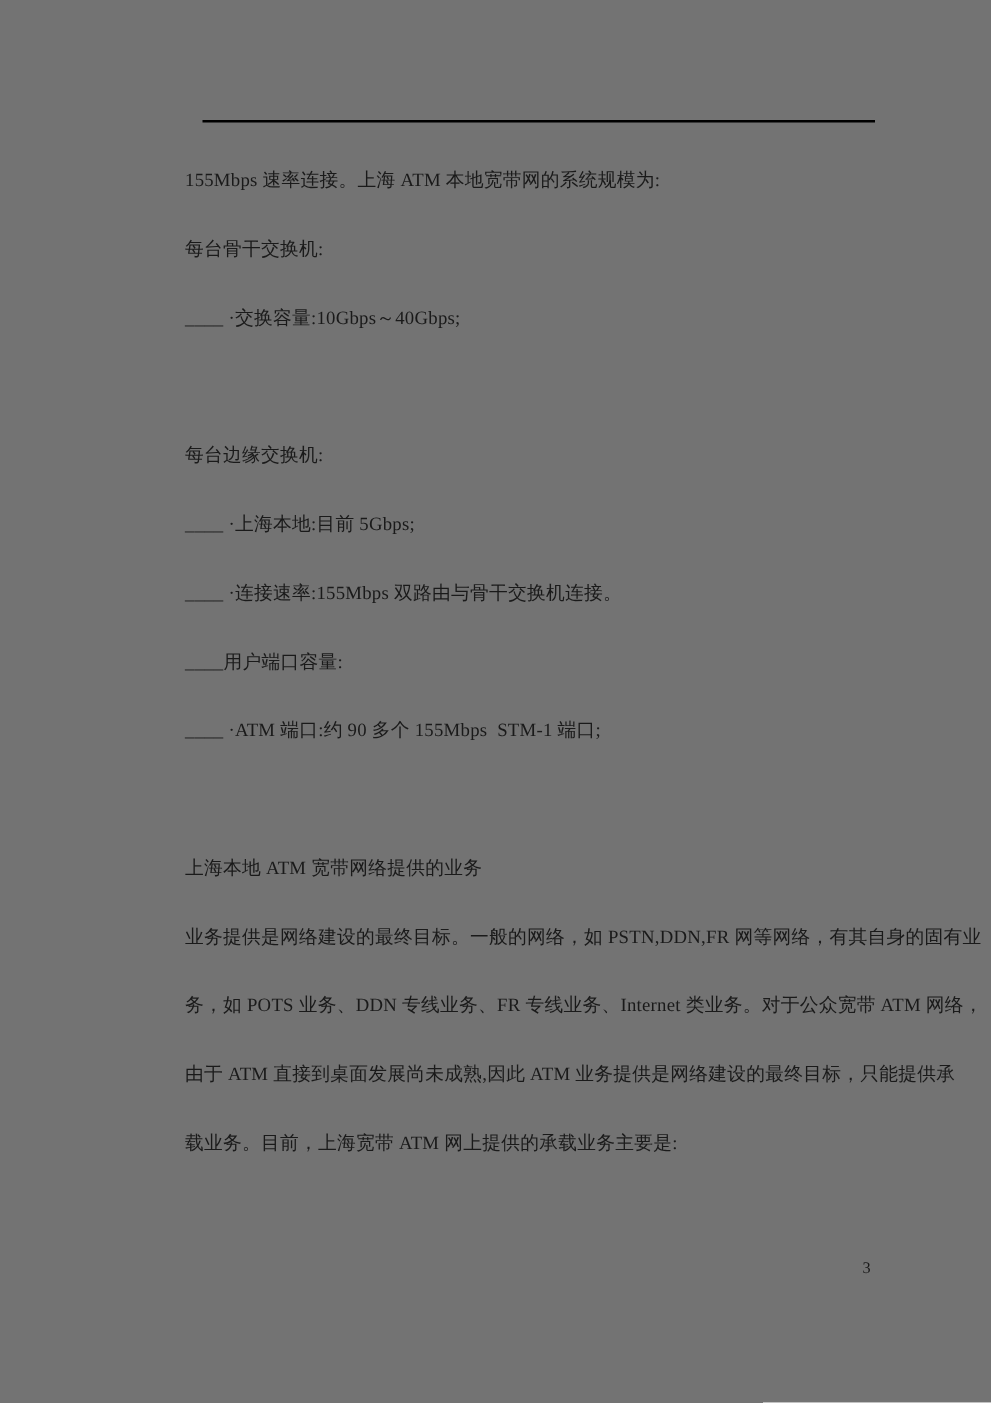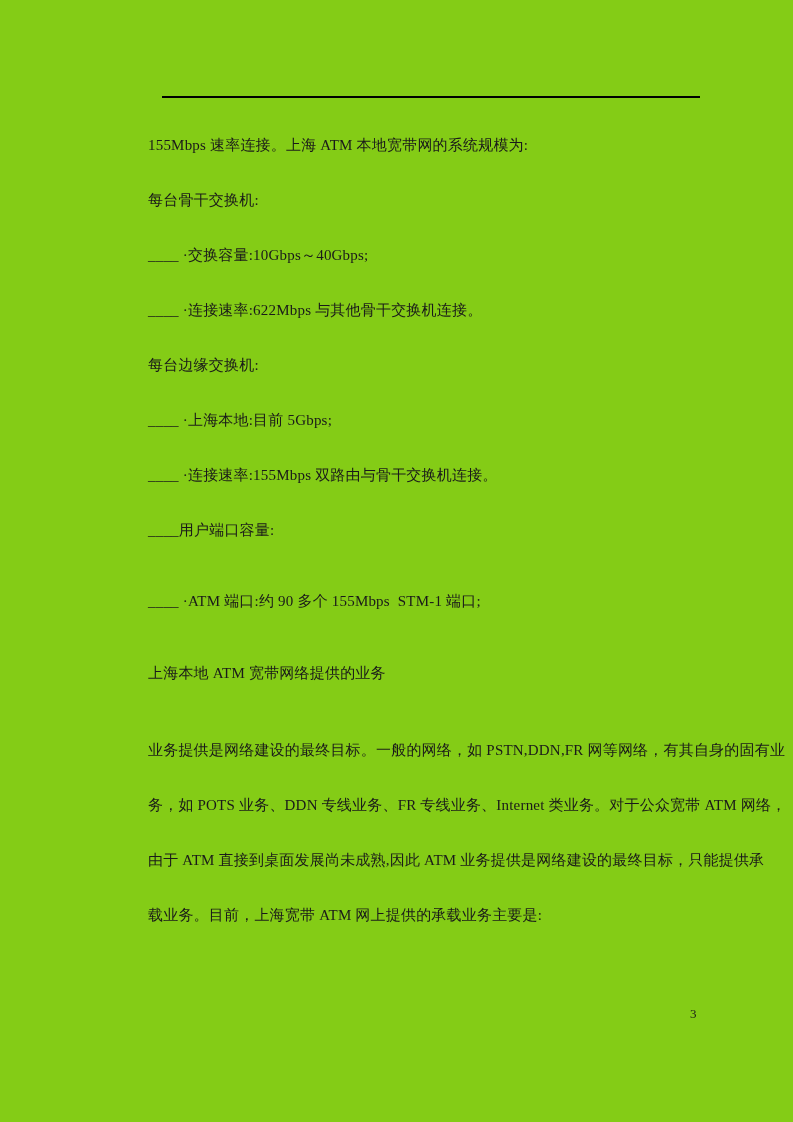--- a/index.html
+++ b/index.html
@@ -4,21 +4,21 @@
   <style>
     html, body {
       margin: 0;
       padding: 0;
       background: #ffffff;
     }
     .page {
       position: relative;
       width: 793px;
       height: 1122px;
-      background: #84cc16;
+      background: #737373;
       overflow: hidden;
       font-family: "Liberation Serif", "DejaVu Serif", serif;
       color: #1a1a1a;
     }
     .rule {
       position: absolute;
       left: 162px;
       top: 96px;
       width: 538px;
       height: 2px;
@@ -45,27 +45,26 @@
 </head>
 <body>
 
 <div class="page">
 
   <div class="rule"></div>
 
   <p class="line" style="top:136px">155Mbps 速率连接。上海 ATM 本地宽带网的系统规模为:</p>
   <p class="line" style="top:191px">每台骨干交换机:</p>
   <p class="line" style="top:246px">____ ·交换容量:10Gbps～40Gbps;</p>
-  <p class="line" style="top:301px">____ ·连接速率:622Mbps 与其他骨干交换机连接。</p>
   <p class="line" style="top:356px">每台边缘交换机:</p>
   <p class="line" style="top:411px">____ ·上海本地:目前 5Gbps;</p>
   <p class="line" style="top:466px">____ ·连接速率:155Mbps 双路由与骨干交换机连接。</p>
   <p class="line" style="top:521px">____用户端口容量:</p>
-  <p class="line" style="top:592px">____ ·ATM 端口:约 90 多个 155Mbps  STM-1 端口;</p>
-  <p class="line" style="top:664px">上海本地 ATM 宽带网络提供的业务</p>
+  <p class="line" style="top:576px">____ ·ATM 端口:约 90 多个 155Mbps  STM-1 端口;</p>
+  <p class="line" style="top:686px">上海本地 ATM 宽带网络提供的业务</p>
   <p class="line" style="top:796px">务，如 POTS 业务、DDN 专线业务、FR 专线业务、Internet 类业务。对于公众宽带 ATM 网络，</p>
   <p class="line" style="top:741px">业务提供是网络建设的最终目标。一般的网络，如 PSTN,DDN,FR 网等网络，有其自身的固有业</p>
   <p class="line" style="top:851px">由于 ATM 直接到桌面发展尚未成熟,因此 ATM 业务提供是网络建设的最终目标，只能提供承</p>
   <p class="line" style="top:906px">载业务。目前，上海宽带 ATM 网上提供的承载业务主要是:</p>
 
   <p class="pageno">3</p>
 
 </div>
 
 </body></html>

